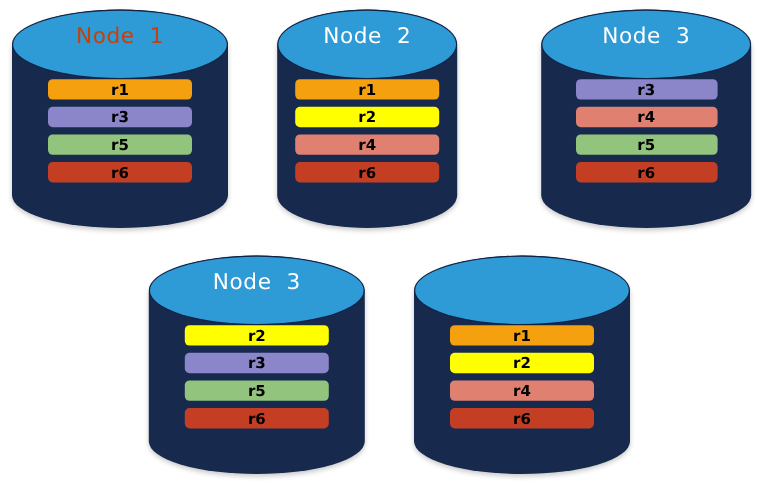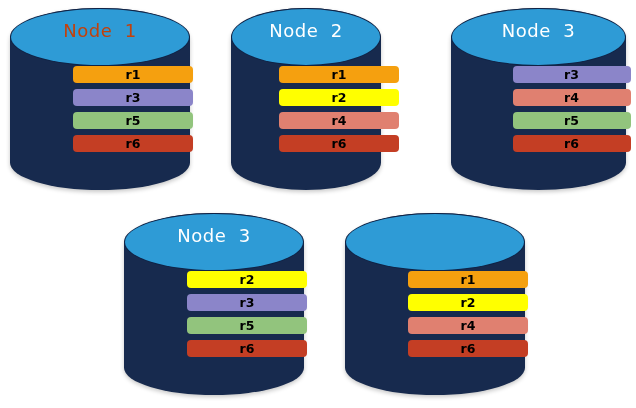--- a/index.html
+++ b/index.html
@@ -67,25 +67,24 @@
     color: #ffffff;
     font-size: 18px;
     letter-spacing: 0.5px;
     font-family: "DejaVu Sans", sans-serif;
     z-index: 4;
     white-space: pre;
   }
 
   .replica-stack {
     position: absolute;
-    left: 17px;
+    left: 0;
     top: 58px;
     width: 100%;
     z-index: 3;
-    padding-left: 16px;
   }
   .replica {
     position: relative;
     height: 17px;
     margin: 0 auto 6px auto;
     border-radius: 4px;
     color: #000000;
     font-weight: bold;
     font-size: 12.5px;
     line-height: 17px;

